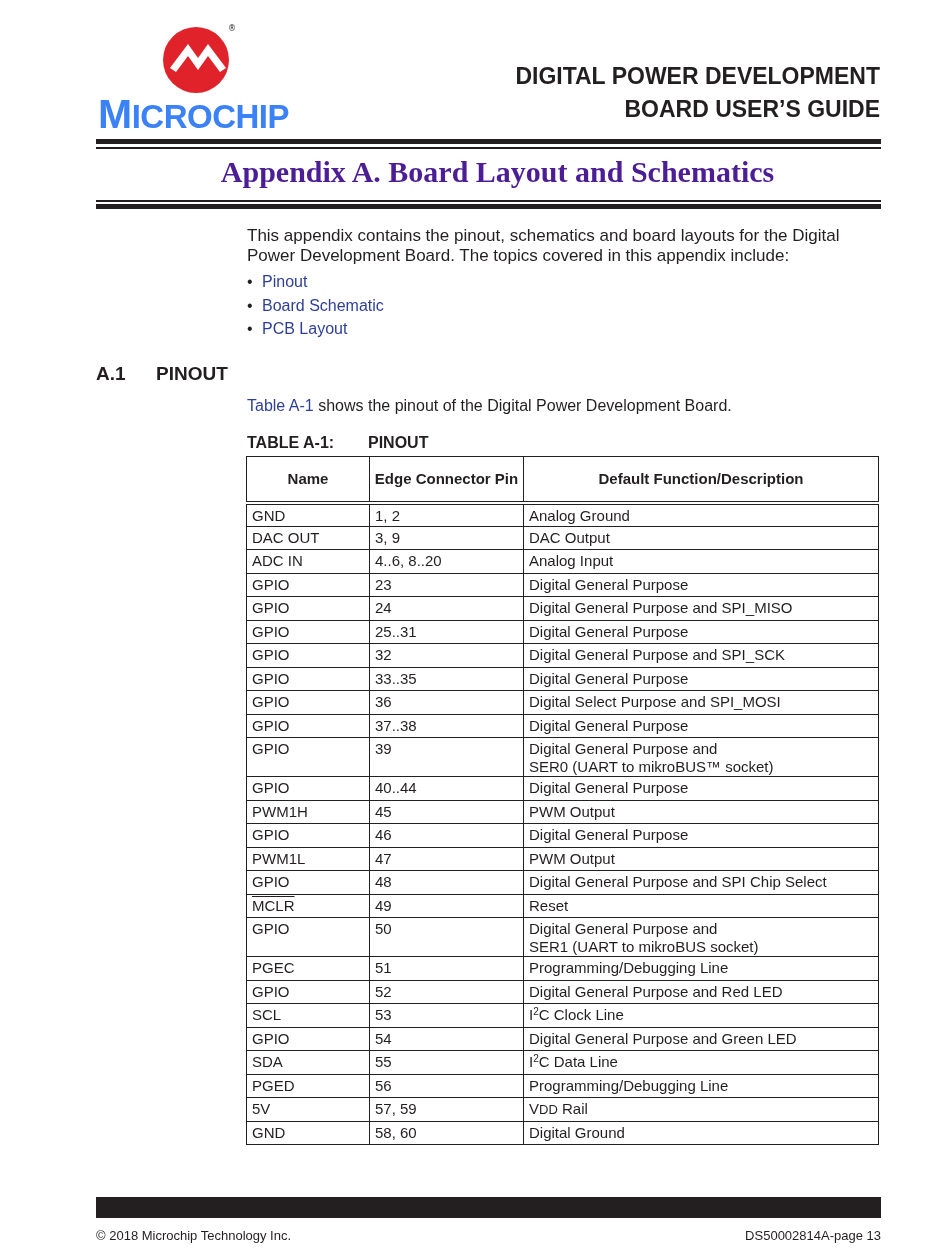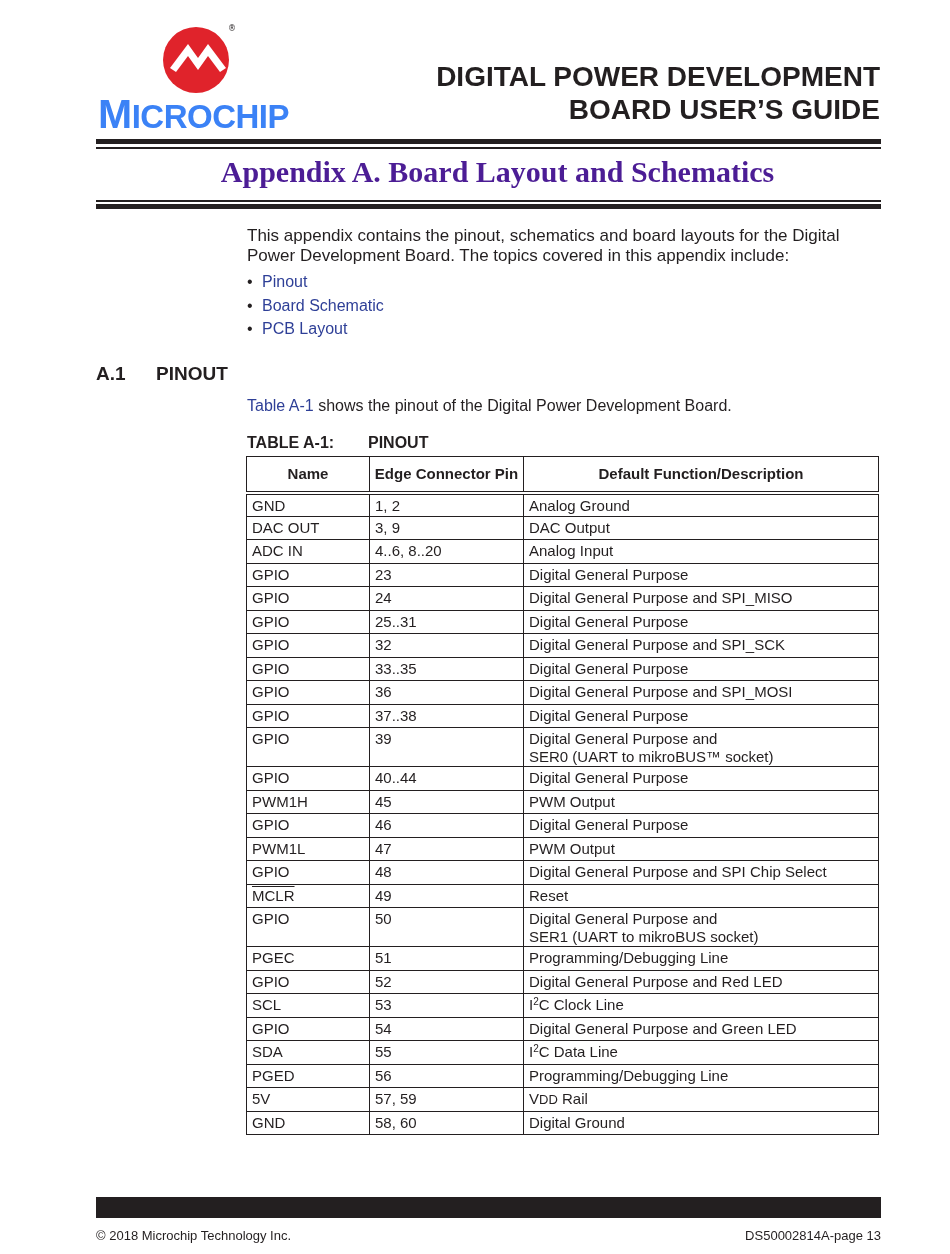--- a/index.html
+++ b/index.html
@@ -4,21 +4,21 @@
 <style>
   * { box-sizing: border-box; margin: 0; padding: 0; }
   html, body { width: 950px; height: 1254px; background: #ffffff; overflow: hidden; }
   body { position: relative; font-family: "Liberation Sans", sans-serif; color: #231f20; }
 
   .logo { position: absolute; left: 96px; top: 18px; width: 212px; height: 110px; }
   .logo-mark { position: absolute; left: 62px; top: 4px; width: 80px; height: 72px; }
   .logo-word { position: absolute; left: 2px; top: 76px; font-family: "Liberation Sans", sans-serif; font-weight: bold; font-size: 33px; letter-spacing: -0.5px; color: #3b82f6; line-height: 1; }
   .logo-word .big { font-size: 41px; }
 
-  .doc-title { position: absolute; right: 70px; top: 60px; text-align: right; font-weight: bold; font-size: 28px; line-height: 33px; color: #231f20; }
+  .doc-title { position: absolute; right: 70px; top: 60px; text-align: right; font-weight: bold; font-size: 23px; line-height: 33px; color: #231f20; }
 
   .rule-top-thick { position: absolute; left: 96px; width: 785px; top: 139px; height: 5px; background: #231f20; }
   .rule-top-thin { position: absolute; left: 96px; width: 785px; top: 147px; height: 1.5px; background: #231f20; }
   .appendix-title { position: absolute; left: 105px; width: 785px; top: 155px; text-align: center; font-family: "Liberation Serif", serif; font-weight: bold; font-size: 30px; color: #4c1d95; }
   .rule-bot-thin { position: absolute; left: 96px; width: 785px; top: 200px; height: 1.5px; background: #231f20; }
   .rule-bot-thick { position: absolute; left: 96px; width: 785px; top: 204px; height: 5px; background: #231f20; }
 
   .intro { position: absolute; left: 247px; top: 226px; width: 640px; font-size: 17px; line-height: 20px; }
   .topics { position: absolute; left: 247px; top: 272px; list-style: none; font-size: 16px; }
   .topics li { height: 23.5px; line-height: 20px; }
@@ -26,21 +26,21 @@
   a.link { color: #2e3f97; text-decoration: none; }
 
   .section-head { position: absolute; left: 96px; top: 363px; font-weight: bold; font-size: 19px; }
   .section-head .num { display: inline-block; width: 60px; }
 
   .table-intro { position: absolute; left: 247px; top: 397px; font-size: 16px; }
   .table-caption { position: absolute; left: 247px; top: 434px; font-weight: bold; font-size: 16px; }
   .table-caption .cap-num { display: inline-block; width: 121px; }
 
   table.pinout { position: absolute; left: 246px; top: 456px; width: 633px; border-collapse: collapse; font-size: 15px; color: #231f20; }
-  table.pinout th { font-weight: bold; font-size: 15px; text-align: center; height: 36px; border: 1px solid #231f20; border-bottom: 4px double #231f20; }
+  table.pinout th { font-weight: bold; font-size: 15px; text-align: center; height: 46px; border: 1px solid #231f20; border-bottom: 4px double #231f20; }
   table.pinout td { border: 1px solid #231f20; padding: 2px 5px 0 5px; vertical-align: top; height: 23.5px; line-height: 18px; }
   table.pinout col.c1 { width: 123px; }
   table.pinout col.c2 { width: 154px; }
   .overline { text-decoration: overline; }
   .smallcaps { font-variant: small-caps; font-size: 13px; }
   sup { font-size: 10px; vertical-align: 5px; line-height: 0; }
 
   .footer-bar { position: absolute; left: 96px; top: 1197px; width: 785px; height: 21px; background: #231f20; }
   .footer-left { position: absolute; left: 96px; top: 1228px; font-size: 13px; }
   .footer-right { position: absolute; right: 69px; top: 1228px; font-size: 13px; }
@@ -136,21 +136,21 @@
         <td><span>Digital General Purpose and SPI_SCK</span></td>
       </tr>
       <tr>
         <td><span>GPIO</span></td>
         <td>33..35</td>
         <td><span>Digital General Purpose</span></td>
       </tr>
       <tr>
         <td><span>GPIO</span></td>
         <td>36</td>
-        <td><span>Digital General Purpose and SPI_MOSI</span></td>
+        <td><span>Digital Select Purpose and SPI_MOSI</span></td>
       </tr>
       <tr>
         <td><span>GPIO</span></td>
         <td>37..38</td>
         <td><span>Digital General Purpose</span></td>
       </tr>
       <tr>
         <td><span>GPIO</span></td>
         <td>39</td>
         <td><span>Digital General Purpose and</span><br><span>SER0 (UART to mikroBUS™ socket)</span></td>

